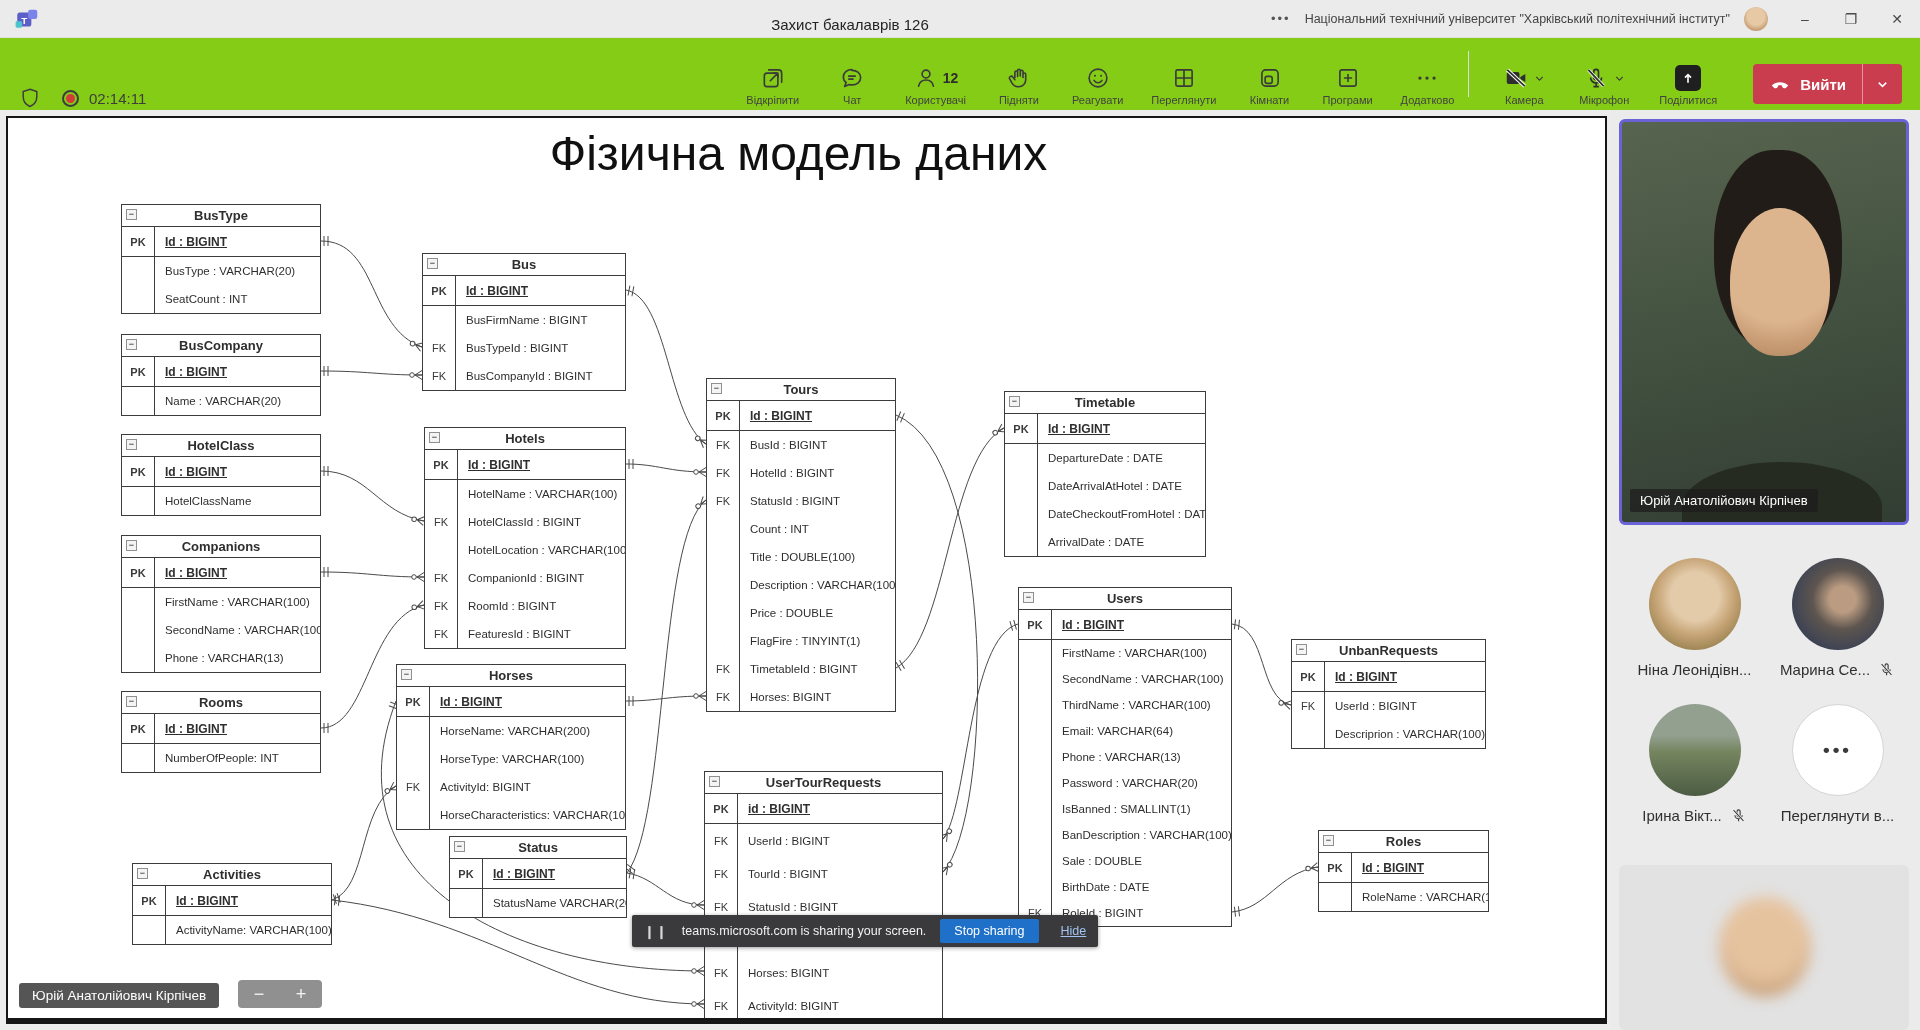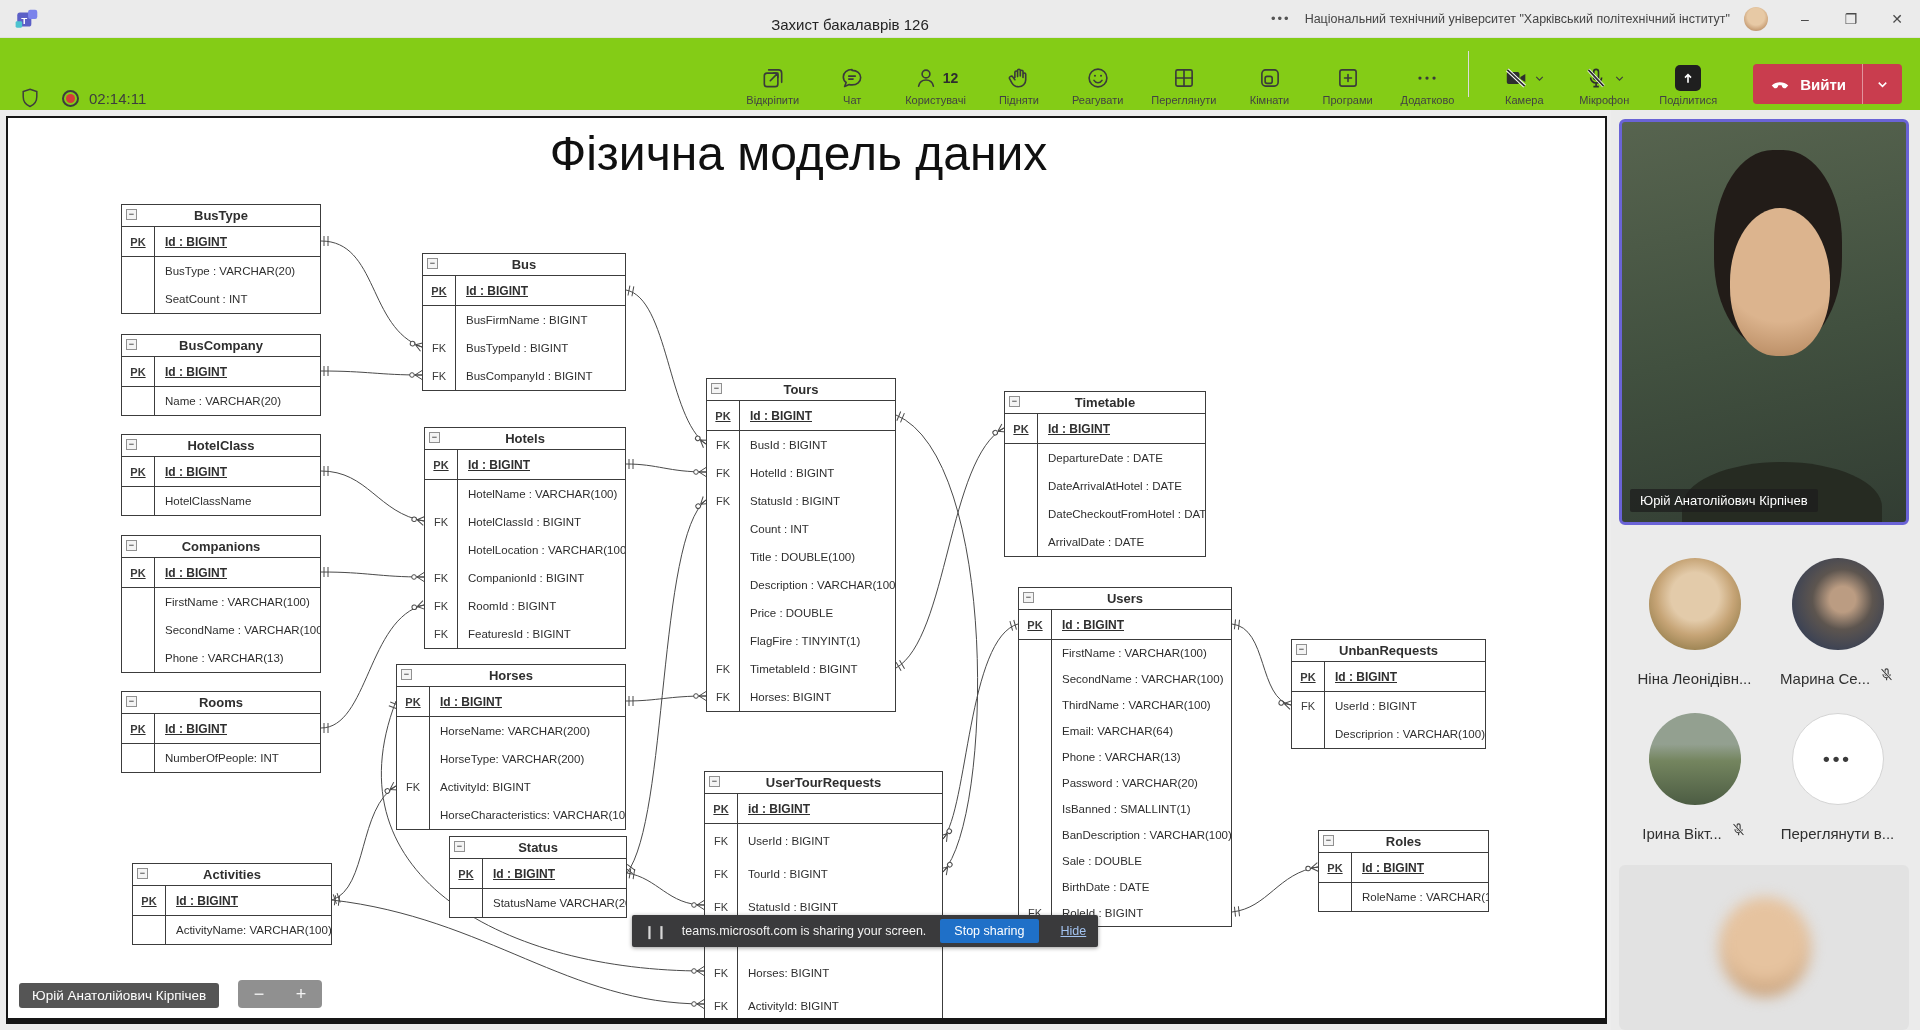--- a/index.html
+++ b/index.html
@@ -59,21 +59,21 @@
   .ert-h { position:relative; height:22px; border-bottom:1.5px solid #3c3c3c;
     display:flex; align-items:center; justify-content:center; font-weight:bold; font-size:13px; }
   .ert-min { position:absolute; left:4px; top:4px; width:11px; height:11px;
     border:1px solid #909090; background:#f4f4f4; font-size:9px; line-height:8px;
     text-align:center; color:#555; }
   .err { display:flex; }
   .err .k { flex:0 0 33px; border-right:1.5px solid #3c3c3c; display:flex;
     align-items:center; justify-content:center; font-size:11px; color:#3a3a3a; }
   .err .f { flex:1; display:flex; align-items:center; padding-left:10px;
     font-size:11.5px; white-space:nowrap; overflow:hidden; }
-  .err.pk { border-bottom:1.5px solid #3c3c3c;text-decoration:underline; }
+  .err.pk { border-bottom:1.5px solid #3c3c3c; }
   .err.pk .k { font-weight:bold; }
   .err.pk .f { font-weight:bold; text-decoration:underline; font-size:12px; }
 
   .presenter-pill { position:absolute; left:11px; bottom:10px; background:rgba(66,66,66,.9);
     color:#fff; font-size:13.5px; padding:5px 13px; border-radius:3px; white-space:nowrap; }
   .zoom-pill { position:absolute; left:230px; bottom:10px; width:84px; height:28px;
     background:rgba(125,125,125,.85); border-radius:4px; display:flex; }
   .zoom-pill span { flex:1; display:flex; align-items:center; justify-content:center;
     color:#f4f4f4; font-size:18px; cursor:pointer; }
 
@@ -100,21 +100,21 @@
   .vt-body { position:absolute; left:60px; bottom:-30px; width:200px; height:90px;
     background:#262b22; border-radius:50% 50% 0 0; }
   .vt-name { position:absolute; left:8px; bottom:10px; background:rgba(30,30,30,.75);
     color:#fff; font-size:13px; padding:4px 10px; border-radius:2px; white-space:nowrap; }
 
   .pgrid { position:absolute; left:12px; top:448px; width:286px; display:grid;
     grid-template-columns:1fr 1fr; row-gap:26px; justify-items:center; }
   .ptile { display:flex; flex-direction:column; align-items:center; width:140px; cursor:pointer; }
   .pavatar { width:92px; height:92px; border-radius:50%; }
   .pname-row { margin-top:11px; display:flex; align-items:center; gap:8px; max-width:140px; }
-  .pname { font-size:15px; color:#2f2f2f; white-space:nowrap; overflow:hidden;margin-top:9px; }
+  .pname { font-size:15px; color:#2f2f2f; white-space:nowrap; overflow:hidden; }
   .av-0 { background:radial-gradient(circle at 50% 42%, #e3cbaa 0 34%, #c6a476 55%, #9b8352 78%, #72705c 100%); }
   .av-1 { background:radial-gradient(circle at 55% 45%, #bb9c82 0 18%, #5d554f 42%, #3d4354 72%, #2e3342 100%); }
   .av-2 { background:linear-gradient(180deg,#93a090 0 34%, #74855f 52%, #4c5c43 100%); }
   .av-more { background:#fff; border:1px solid #d4d4d4; display:flex; align-items:center;
     justify-content:center; color:#3a3a3a; font-size:19px; font-weight:bold; letter-spacing:3px; }
   .bottom-tile { position:absolute; left:8px; top:755px; width:290px; height:165px;
     border-radius:6px; background:#e2e2e2; overflow:hidden; }
   .bt-blur { position:absolute; left:100px; top:32px; width:92px; height:100px; border-radius:50%;
     background:radial-gradient(circle at 50% 40%, #e6c39f 0 50%, #c9a27c 75%, #b08a60 100%);
     filter:blur(7px); }
@@ -495,21 +495,21 @@
           <div class="err pk" style="height:30px">
             <div class="k">PK</div>
             <div class="f">Id : BIGINT</div>
           </div>
           <div class="err" style="height:28px">
             <div class="k"></div>
             <div class="f">HorseName: VARCHAR(200)</div>
           </div>
           <div class="err" style="height:28px">
             <div class="k"></div>
-            <div class="f">HorseType: VARCHAR(200)</div>
+            <div class="f">HorseType: VARCHAR(100)</div>
           </div>
           <div class="err" style="height:28px">
             <div class="k">FK</div>
             <div class="f">ActivityId: BIGINT</div>
           </div>
           <div class="err" style="height:28px">
             <div class="k"></div>
             <div class="f">HorseCharacteristics: VARCHAR(100)</div>
           </div>
         </div>

